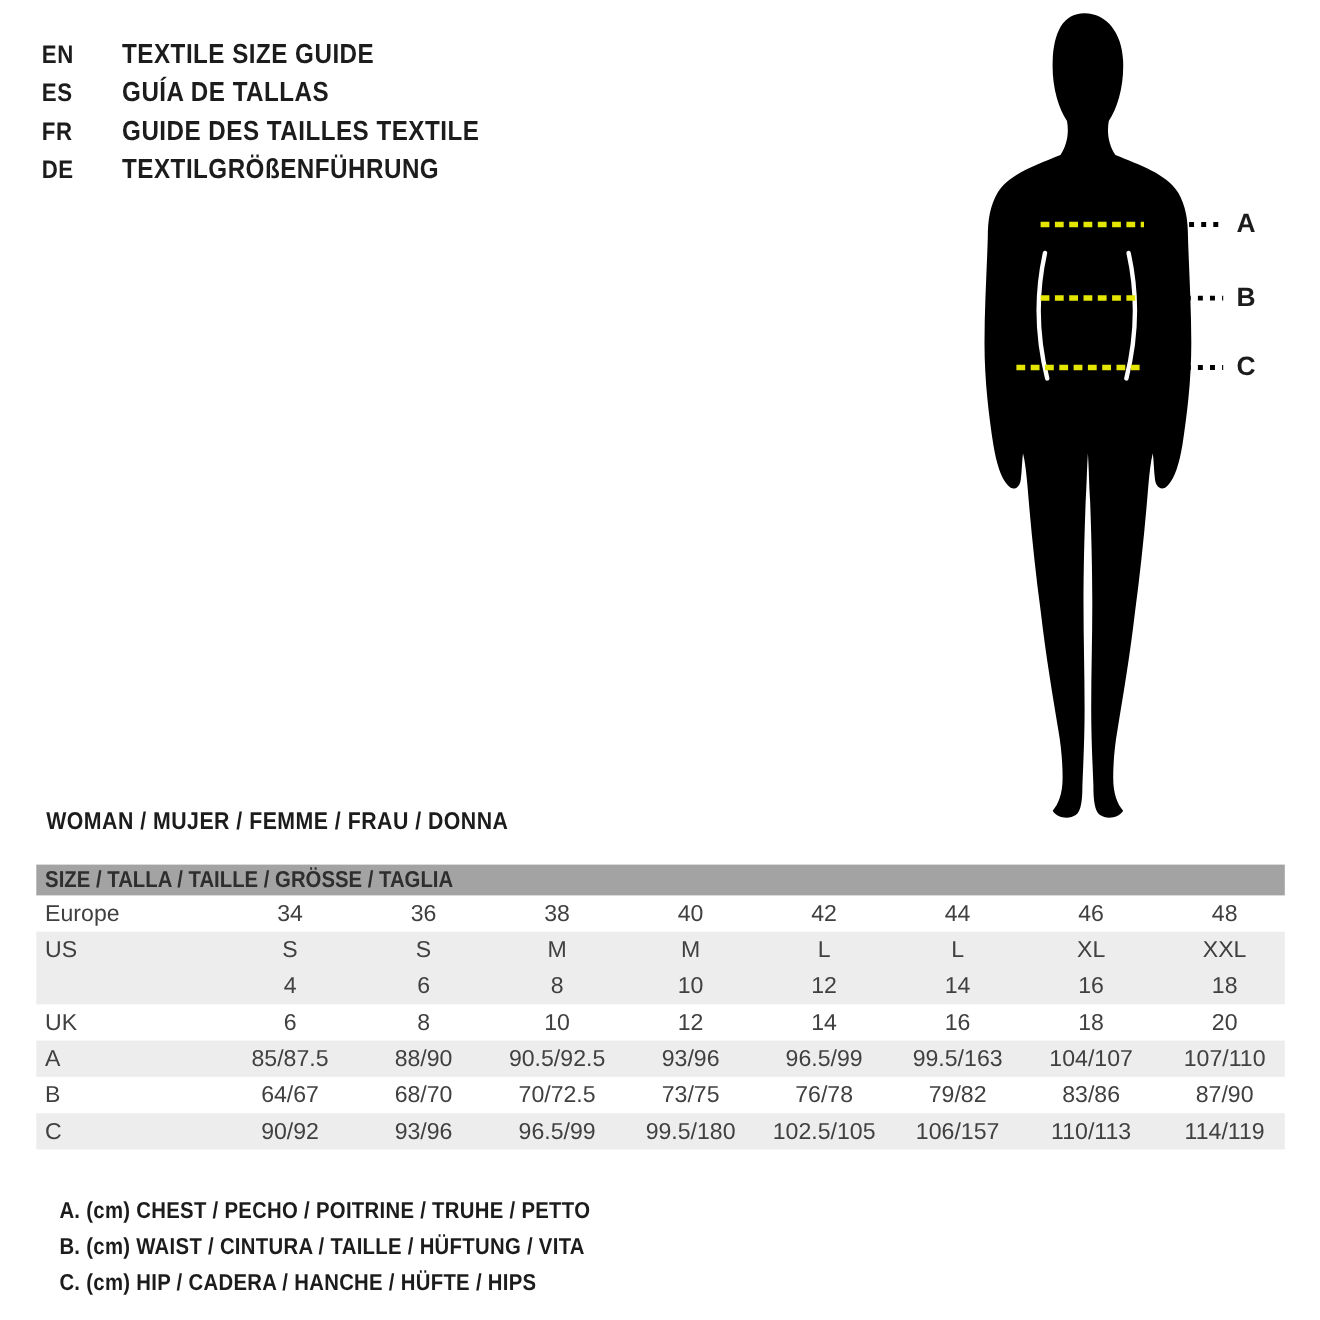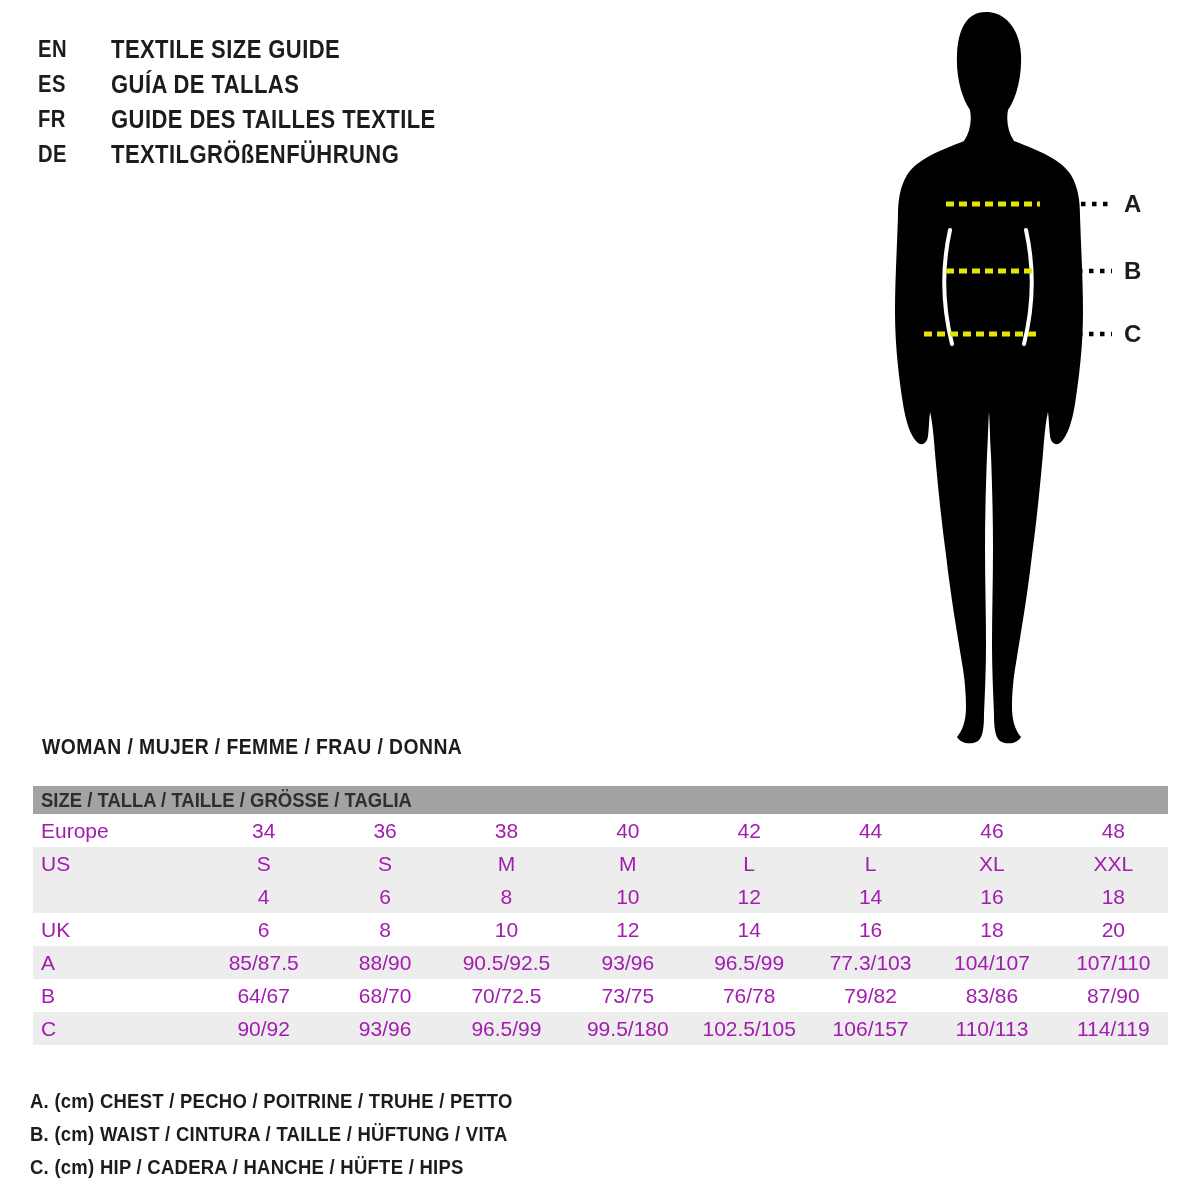--- a/index.html
+++ b/index.html
@@ -25,27 +25,27 @@
   .measure-label.b{top:257px;}
   .measure-label.c{top:320px;}
 
   
   .section-title{position:absolute;left:42px;top:734px;font-size:22px;font-weight:bold;letter-spacing:.5px;}
 
   
   .size-table{position:absolute;left:33px;top:786px;width:1135px;}
   .size-table-header{height:28px;line-height:28px;background:#a3a3a3;color:#2e2e2e;
     font-size:21px;font-weight:bold;padding-left:8px;box-sizing:border-box;}
-  .trow{display:flex;height:33px;line-height:33px;font-size:21px;color:#a21caf;gap:12px;}
+  .trow{display:flex;height:33px;line-height:33px;font-size:21px;color:#404040;gap:12px;}
   .trow.shaded{background:#ededed;}
   .tlabel{width:164px;padding-left:8px;box-sizing:border-box;text-align:left;}
   .tcell{flex:1 1 0;text-align:center;}
 
   
-  .legend{position:absolute;left:30px;top:1084px;}
+  .legend{position:absolute;left:54px;top:1084px;}
   .legend-row{height:33px;display:flex;align-items:center;font-size:21px;font-weight:bold;letter-spacing:.3px;}
 </style>
 </head>
 <body>
 
 <div class="lang-block">
   <div class="lang-row">
     <span class="lang-code"><span class="cond">EN</span></span>
     <span class="lang-label"><span class="cond">TEXTILE SIZE GUIDE</span></span>
   </div>
@@ -183,21 +183,21 @@
     <span class="tcell">20</span>
   </div>
 
   <div class="trow shaded">
     <span class="tlabel">A</span>
     <span class="tcell">85/87.5</span>
     <span class="tcell">88/90</span>
     <span class="tcell">90.5/92.5</span>
     <span class="tcell">93/96</span>
     <span class="tcell">96.5/99</span>
-    <span class="tcell">77.3/103</span>
+    <span class="tcell">99.5/163</span>
     <span class="tcell">104/107</span>
     <span class="tcell">107/110</span>
   </div>
 
   <div class="trow">
     <span class="tlabel">B</span>
     <span class="tcell">64/67</span>
     <span class="tcell">68/70</span>
     <span class="tcell">70/72.5</span>
     <span class="tcell">73/75</span>

